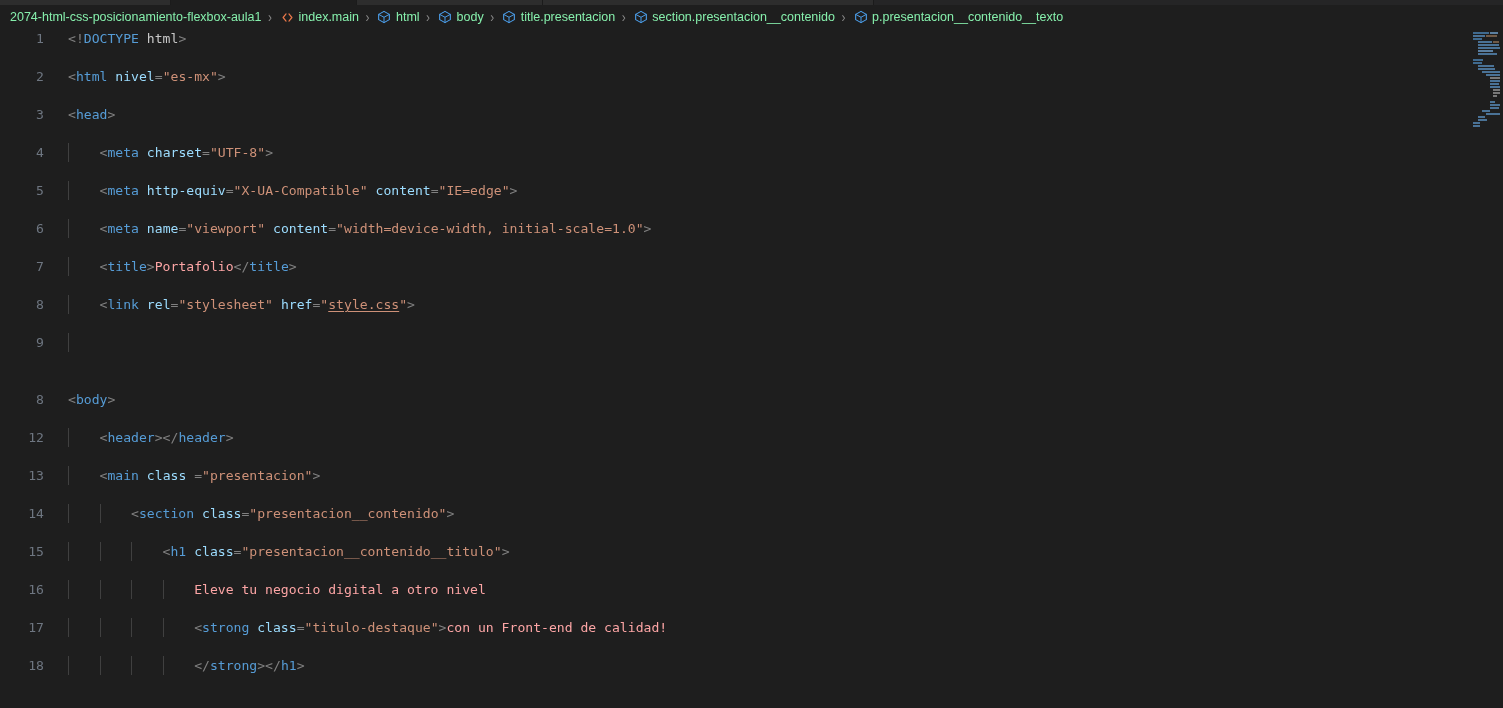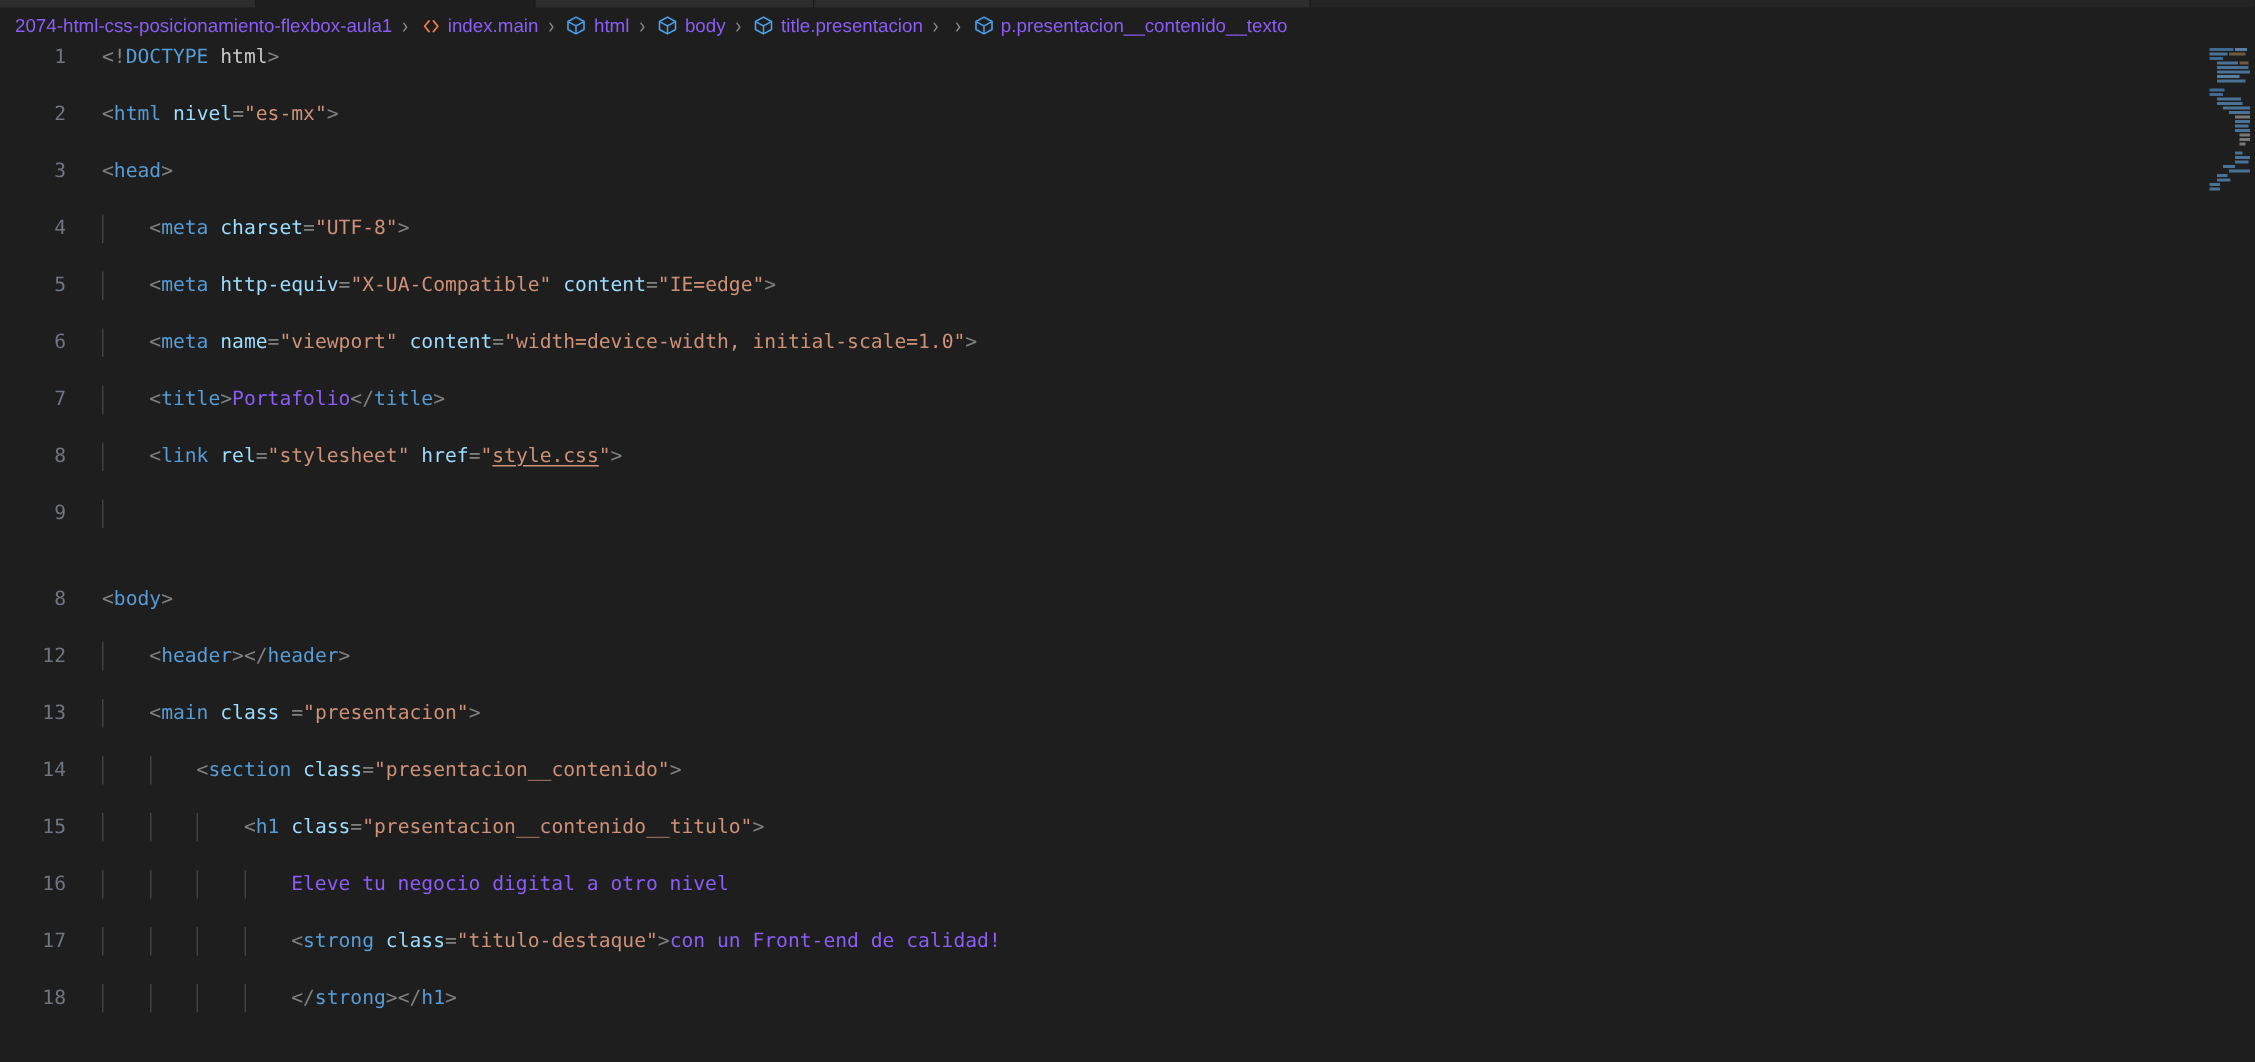--- a/index.html
+++ b/index.html
@@ -57,21 +57,21 @@
     font-size: 12.5px;
     color: #a9a9a9;
     white-space: nowrap;
     overflow: hidden;
   }
   .crumb {
     display: inline-flex;
     align-items: center;
     height: 22px;
     padding: 0 1px;
-    color: #8b5cf6;
+    color: #86efac;
   }
   .crumb-label { line-height: 22px; }
   .crumb-sep {
     display: inline-block;
     width: 15px;
     text-align: center;
     color: #8a8a8a;
     font-size: 12px;
     line-height: 22px;
     transform: scaleY(1.25);
@@ -141,21 +141,21 @@
     width: 1px;
     height: 19px;
     background: #404040;
   }
 
   
   .t-punct   { color: #808080; }   
   .t-tag     { color: #569cd6; }   
   .t-attr    { color: #9cdcfe; }   
   .t-val     { color: #ce9178; }   
-  .t-text    { color: #8b5cf6; }   
+  .t-text    { color: #fca5a5; }   
   .t-link    { color: #ce9178; text-decoration: underline; text-underline-offset: 2px; }
   .t-doctype { color: #569cd6; }
   .t-dt-kw   { color: #c8c8c8; }
 
   
   .minimap {
     position: absolute;
     right: 0; top: 29px;
     width: 44px;
     height: 679px;
@@ -234,20 +234,30 @@
         <span class="crumb-icon">
           <svg width="14" height="14" viewBox="0 0 16 16">
             <path d="M8 1.6 14.1 5v6L8 14.4 1.9 11V5z" fill="none" stroke="#4da2f0" stroke-width="1.2" stroke-linejoin="round"></path>
             <path d="M1.9 5 8 8.3 14.1 5" fill="none" stroke="#4da2f0" stroke-width="1.1"></path>
             <path d="M8 8.3v6.1" fill="none" stroke="#4da2f0" stroke-width="1.1"></path>
           </svg>
         </span>
         <span class="crumb-label">title.presentacion</span>
       </span>
       <span class="crumb-sep">›</span>
+      <span class="crumb">
+        <span class="crumb-icon">
+          <svg width="14" height="14" viewBox="0 0 16 16">
+            <path d="M8 1.6 14.1 5v6L8 14.4 1.9 11V5z" fill="none" stroke="#4da2f0" stroke-width="1.2" stroke-linejoin="round"></path>
+            <path d="M1.9 5 8 8.3 14.1 5" fill="none" stroke="#4da2f0" stroke-width="1.1"></path>
+            <path d="M8 8.3v6.1" fill="none" stroke="#4da2f0" stroke-width="1.1"></path>
+          </svg>
+        </span>
+        <span class="crumb-label">section.presentacion__contenido</span>
+      </span>
       <span class="crumb-sep">›</span>
       <span class="crumb">
         <span class="crumb-icon">
           <svg width="14" height="14" viewBox="0 0 16 16">
             <path d="M8 1.6 14.1 5v6L8 14.4 1.9 11V5z" fill="none" stroke="#4da2f0" stroke-width="1.2" stroke-linejoin="round"></path>
             <path d="M1.9 5 8 8.3 14.1 5" fill="none" stroke="#4da2f0" stroke-width="1.1"></path>
             <path d="M8 8.3v6.1" fill="none" stroke="#4da2f0" stroke-width="1.1"></path>
           </svg>
         </span>
         <span class="crumb-label">p.presentacion__contenido__texto</span>

